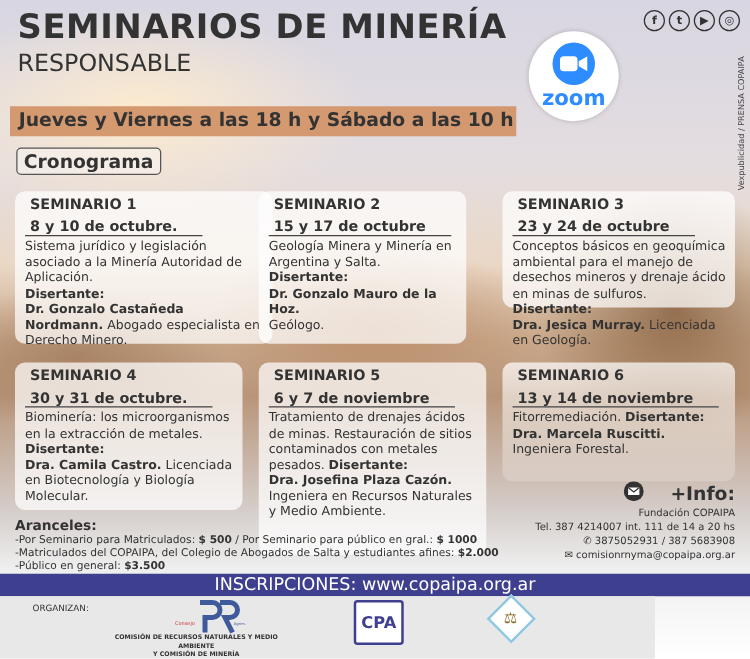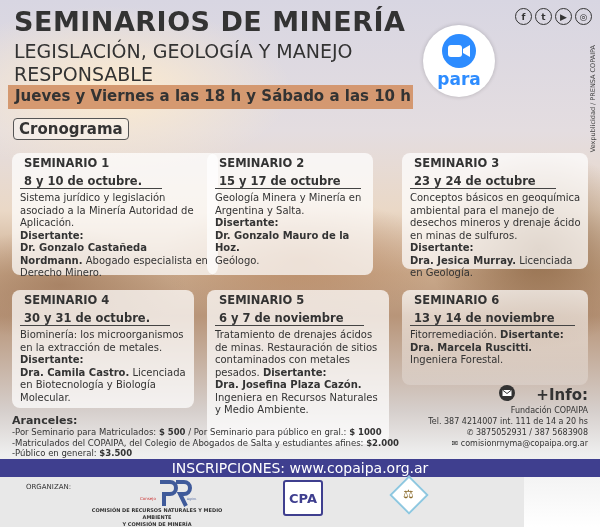--- a/index.html
+++ b/index.html
@@ -43,21 +43,20 @@
   .logo3 { position: absolute; left: 395px; top: 4px; width: 28px; height: 28px; border: 2px solid #8fc8e0; transform: rotate(45deg); background: #fff; }
   .logo3-inner { position: absolute; left: 403px; top: 10px; font-size: 12px; color: #8a6a2a; }
 </style>
 </head>
 <body>
 
 <div class="poster">
 
   <div class="title1">SEMINARIOS DE MINERÍA</div>
   <div class="title2">
-    <div>LEGISLACIÓN, GEOLOGÍA Y MANEJO</div>
     <div>RESPONSABLE</div>
   </div>
 
   <div class="schedule-bar"></div>
   <div class="schedule-text">Jueves y Viernes a las 18 h y Sábado a las 10 h</div>
 
   <div class="crono">Cronograma</div>
 
   <div class="social">
     <span>f</span>
@@ -66,21 +65,21 @@
     <span>◎</span>
   </div>
 
   <div class="zoom-logo">
     <div class="zoom-cam">
       <svg width="22" height="14" viewBox="0 0 22 14">
         <rect x="0" y="1" width="14" height="12" rx="3" fill="#fff"></rect>
         <polygon points="15,5 22,1 22,13 15,9" fill="#fff"></polygon>
       </svg>
     </div>
-    <div class="zoom-word">para</div>
+    <div class="zoom-word">zoom</div>
   </div>
 
   <div class="vertical-credit">Vexpublicidad / PRENSA COPAIPA</div>
 
   <div class="card" style="left:12px; top:153px; width:206px; height:122px;">
     <div class="head">SEMINARIO 1</div>
     <div class="date">8 y 10 de octubre.</div>
     <div class="body">
       <span>Sistema jurídico y legislación asociado a la Minería Autoridad de Aplicación.</span><br>
       <b>Disertante:</b><br>
@@ -93,21 +92,21 @@
     <div class="head">SEMINARIO 2</div>
     <div class="date">15 y 17 de octubre</div>
     <div class="body">
       <span>Geología Minera y Minería en Argentina y Salta.</span><br>
       <b>Disertante:</b><br>
       <b>Dr. Gonzalo Mauro de la Hoz.</b><br>
       <span>Geólogo.</span>
     </div>
   </div>
 
-  <div class="card" style="left:402px; top:153px; width:186px; height:116px;">
+  <div class="card" style="left:402px; top:153px; width:186px; height:93px;">
     <div class="head">SEMINARIO 3</div>
     <div class="date">23 y 24 de octubre</div>
     <div class="body">
       <span>Conceptos básicos en geoquímica ambiental para el manejo de desechos mineros y drenaje ácido en minas de sulfuros.</span>
       <b>Disertante:</b><br>
       <b>Dra. Jesica Murray.</b>
       <span>Licenciada en Geología.</span>
     </div>
   </div>
 

